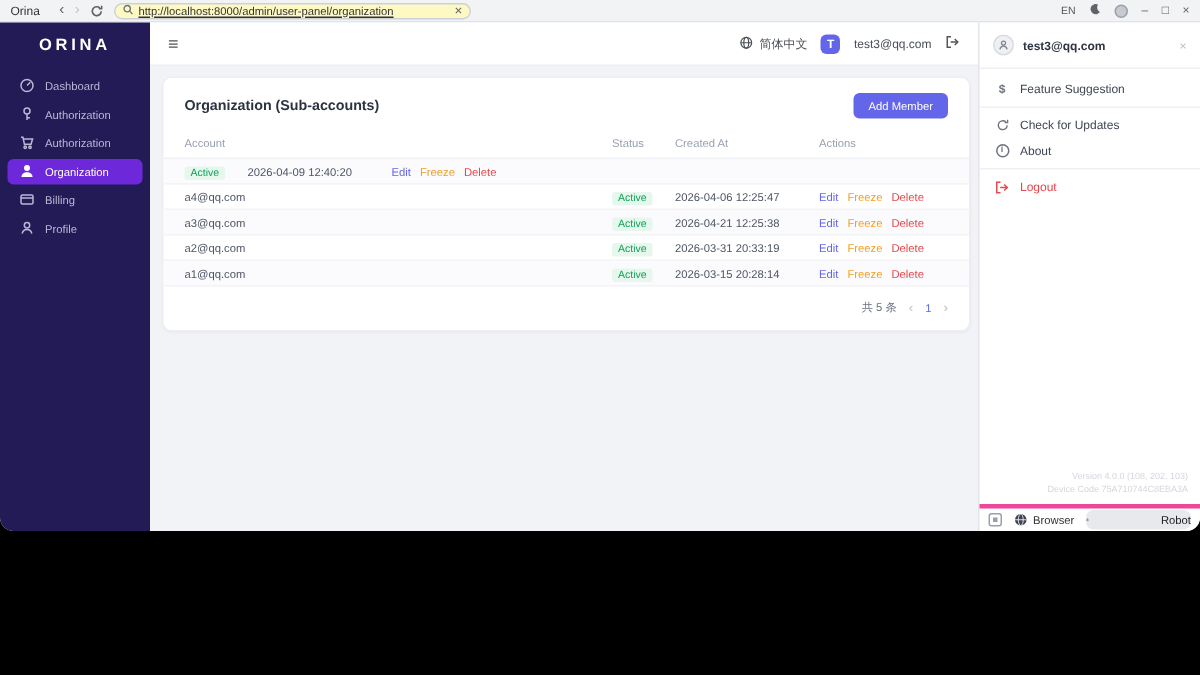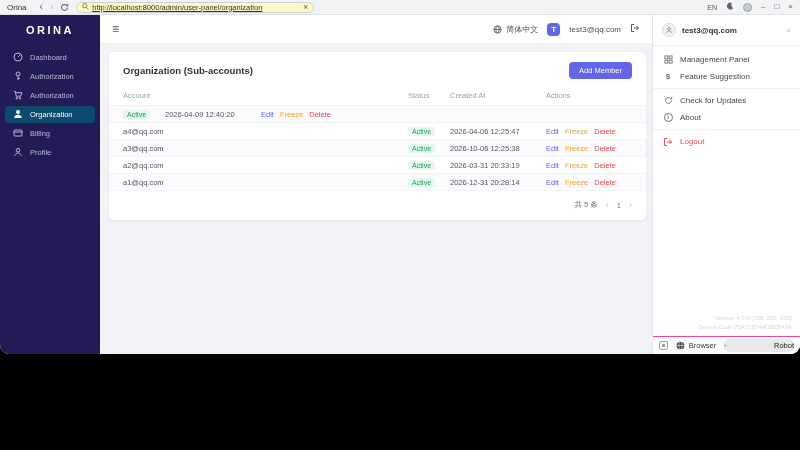--- a/index.html
+++ b/index.html
@@ -20,29 +20,29 @@
   .avatar-dot { width:9px; height:9px; border-radius:50%; background:#c7cad1; border:1px solid #9aa0a8; display:inline-block; }
   .win-ctl { font-size:8px; color:#5f6368; line-height:1; cursor:pointer; }
 
   
   .row-body { flex:1; display:flex; min-height:0; }
 
   
   .sidebar { width:100px; flex:none; background:#221b55; color:#b9b8d6; display:flex; flex-direction:column; }
   .logo { color:#fff; font-weight:bold; letter-spacing:2.5px; font-size:11px; text-align:center; padding:9px 0 12px; }
   .side-item { display:flex; align-items:center; gap:7px; height:17px; padding:0 8px; margin:1px 5px; border-radius:4px; font-size:7.5px; cursor:pointer; }
-  .side-item.active { background:#0c4a6e; color:#fff; }
+  .side-item.active { background:#6d28d9; color:#fff; }
   .side-item svg { flex:none; }
 
   
   .main { flex:1; min-width:0; display:flex; flex-direction:column; background:#f2f3f6; }
   .main-header { height:29px; flex:none; background:#fff; border-bottom:1px solid #eceef1; display:flex; align-items:center; padding:0 12px; }
   .hamburger { font-size:12px; color:#555; cursor:pointer; }
   .mh-right { margin-left:auto; display:flex; align-items:center; gap:9px; font-size:8px; color:#4a4f57; }
-  .lang-switch { display:flex; align-items:center; gap:4px; cursor:pointer; }
+  .lang-switch { display:flex; align-items:flex-start; gap:4px; cursor:pointer; }
   .avatar-sq { width:13px; height:13px; border-radius:4px; background:#6466e9; color:#fff; font-size:8px; font-weight:bold; display:flex; align-items:center; justify-content:center; }
   .content { flex:1; padding:7px 5px 0 8px; }
   .card { background:#fff; border-radius:6px; border:1px solid #ededf2; box-shadow:0 1px 2px rgba(20,20,40,.04); }
   .card-head { display:flex; align-items:center; justify-content:space-between; padding:10px 14px 8px; }
   .card-title { font-size:9.5px; font-weight:bold; color:#2b3240; }
   .add-btn { background:#6466e9; color:#fff; font-size:7.5px; padding:4px 10px; border-radius:4px; border:none; cursor:pointer; font-family:inherit; }
   .t-head { display:flex; align-items:center; padding:4px 14px 5px; color:#98a1b0; font-size:7.5px; border-bottom:1px solid #f0f1f4; }
   .t-row { display:flex; align-items:center; height:17px; padding:0 14px; font-size:7.5px; color:#4e5665; border-bottom:1px solid #f3f4f6; }
   .t-row:nth-child(odd) { background:#fbfbfd; }
   .col-account { flex:1; }
@@ -65,21 +65,21 @@
   .p-email { flex:1; font-size:8px; font-weight:bold; color:#2e3440; }
   .p-close { color:#b7bcc4; font-size:8px; cursor:pointer; }
   .p-menu { padding:5px 0 0; }
   .p-item { display:flex; align-items:center; gap:7px; height:17px; padding:0 10px; font-size:8px; color:#3f4653; cursor:pointer; }
   .p-ic { width:10px; height:10px; flex:none; display:flex; align-items:center; justify-content:center; color:#6c737e; }
   .ring { width:9px; height:9px; border:1px solid currentColor; border-radius:50%; font-size:6px; line-height:7px; text-align:center; font-weight:bold; display:block; }
   .p-div { height:1px; background:#eef0f3; margin:3px 0; }
   .p-item.logout, .p-item.logout .p-ic { color:#e5484d; }
   .p-spacer { flex:1; }
   .version { text-align:right; padding:0 8px 3px; font-size:6px; color:#d3d7dd; line-height:1.6; }
-  .tabbar { height:18px; flex:none; border-top:1px solid #ec4899; display:flex; align-items:center; padding:0 6px; gap:4px; }
+  .tabbar { height:18px; flex:none; border-top:3px solid #ec4899; display:flex; align-items:center; padding:0 6px; gap:4px; }
   .panel-toggle { width:9px; height:9px; border:1px solid #9aa0a8; border-radius:2px; position:relative; cursor:pointer; }
   .panel-toggle::after { content:""; position:absolute; left:2px; top:2px; width:3px; height:3px; background:#9aa0a8; }
   .tab { display:flex; align-items:center; gap:4px; font-size:7.5px; color:#333; cursor:pointer; }
   .tab-browser { flex:1; justify-content:center; }
   .tab-robot { background:#e7e9ed; border-radius:5px; padding:2px 0; width:70px; justify-content:center; color:#222;gap:48px; }
 </style>
 </head>
 <body>
 
 <div class="window">
@@ -215,37 +215,37 @@
               <span class="col-account">a4@qq.com</span>
               <span class="col-status"><span class="badge">Active</span></span>
               <span class="col-created">2026-04-06 12:25:47</span>
               <span class="col-actions">
                 <span class="lnk lnk-edit">Edit</span><span class="lnk lnk-freeze">Freeze</span><span class="lnk lnk-delete">Delete</span>
               </span>
             </div>
             <div class="t-row">
               <span class="col-account">a3@qq.com</span>
               <span class="col-status"><span class="badge">Active</span></span>
-              <span class="col-created">2026-10-06 12:25:38</span>
+              <span class="col-created">2026-04-21 12:25:38</span>
               <span class="col-actions">
                 <span class="lnk lnk-edit">Edit</span><span class="lnk lnk-freeze">Freeze</span><span class="lnk lnk-delete">Delete</span>
               </span>
             </div>
             <div class="t-row">
               <span class="col-account">a2@qq.com</span>
               <span class="col-status"><span class="badge">Active</span></span>
               <span class="col-created">2026-03-31 20:33:19</span>
               <span class="col-actions">
                 <span class="lnk lnk-edit">Edit</span><span class="lnk lnk-freeze">Freeze</span><span class="lnk lnk-delete">Delete</span>
               </span>
             </div>
             <div class="t-row">
               <span class="col-account">a1@qq.com</span>
               <span class="col-status"><span class="badge">Active</span></span>
-              <span class="col-created">2026-12-31 20:28:14</span>
+              <span class="col-created">2026-03-15 20:28:14</span>
               <span class="col-actions">
                 <span class="lnk lnk-edit">Edit</span><span class="lnk lnk-freeze">Freeze</span><span class="lnk lnk-delete">Delete</span>
               </span>
             </div>
           </div>
           <div class="pager">
             <span>共 5 条</span>
             <span class="pg-arrow">‹</span>
             <span class="pg-num">1</span>
             <span class="pg-arrow">›</span>
@@ -259,31 +259,20 @@
         <span class="p-avatar">
           <svg width="8" height="8" viewBox="0 0 10 10" fill="none" stroke="currentColor" stroke-width="1">
               <circle cx="5" cy="3.4" r="1.7"></circle>
               <path d="M2 8.6c.3-1.7 1.5-2.6 3-2.6s2.7.9 3 2.6"></path>
             </svg>
         </span>
         <span class="p-email">test3@qq.com</span>
         <span class="p-close">×</span>
       </div>
       <div class="p-menu">
-        <div class="p-item">
-          <span class="p-ic">
-              <svg width="9" height="9" viewBox="0 0 10 10" fill="none" stroke="currentColor" stroke-width="1">
-                <rect x="1" y="1" width="3.2" height="3.2"></rect>
-                <rect x="5.8" y="1" width="3.2" height="3.2"></rect>
-                <rect x="1" y="5.8" width="3.2" height="3.2"></rect>
-                <rect x="5.8" y="5.8" width="3.2" height="3.2"></rect>
-              </svg>
-            </span>
-          <span>Management Panel</span>
-        </div>
         <div class="p-item">
           <span class="p-ic" style="font-size:8px;font-weight:bold;">
               <span>$</span>
             </span>
           <span>Feature Suggestion</span>
         </div>
         <div class="p-div"></div>
         <div class="p-item">
           <span class="p-ic">
               <svg width="9" height="9" viewBox="0 0 10 10" fill="none" stroke="currentColor" stroke-width="1">

